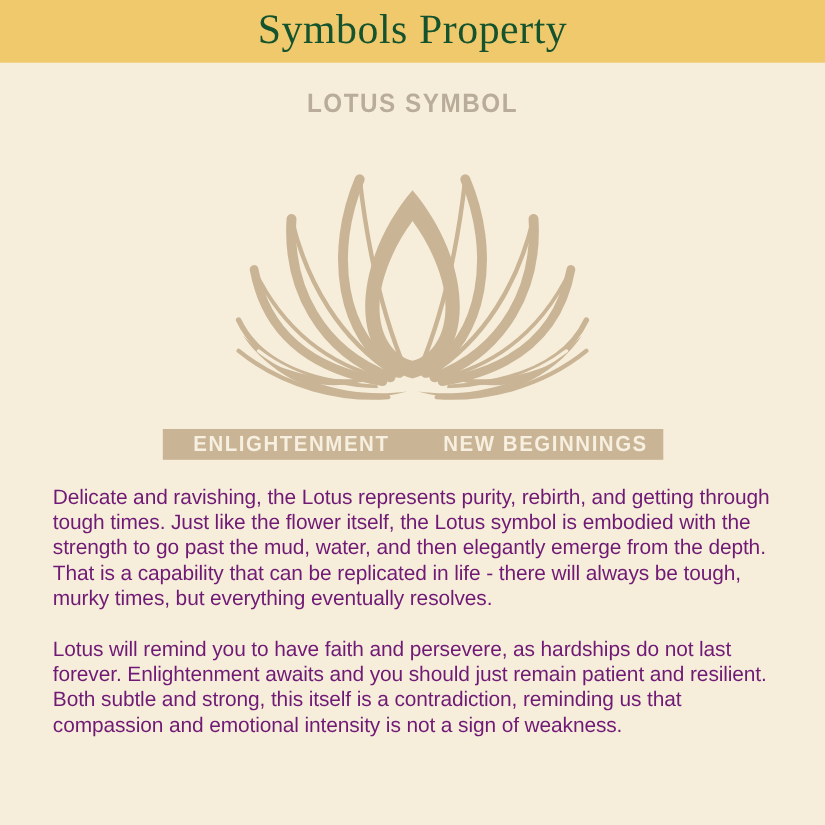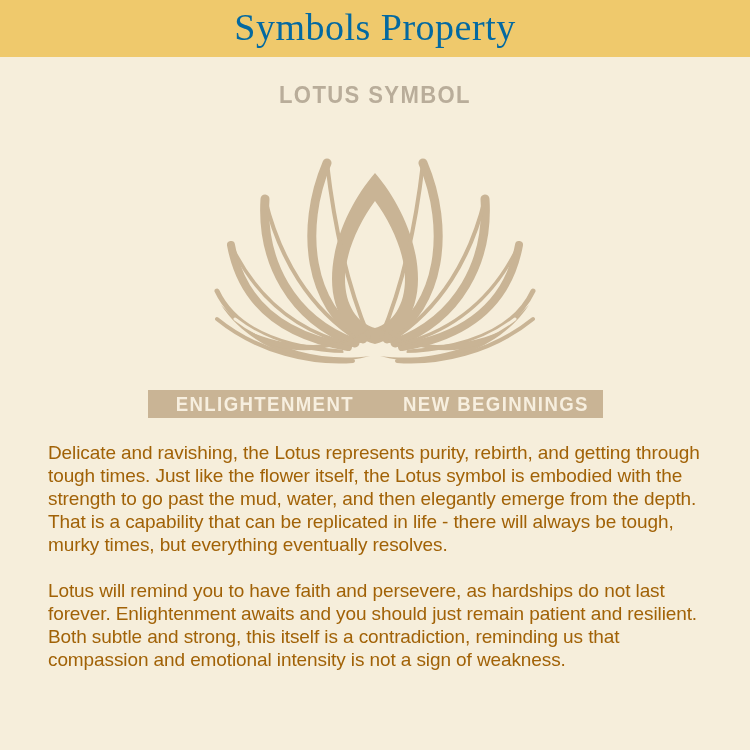--- a/index.html
+++ b/index.html
@@ -14,21 +14,21 @@
     height: 57px;
     background: #efc96c;
     display: flex;
     align-items: center;
     justify-content: center;
   }
   .page-title {
     font-family: "Liberation Serif", serif;
     font-weight: normal;
     font-size: 38px;
-    color: #0369a1;
+    color: #14532d;
     letter-spacing: 0.5px;
     line-height: 1;
     padding-bottom: 4px;
   }
   .symbol-heading {
     margin-top: 24px;
     text-align: center;
     font-size: 24px;
     font-weight: bold;
     color: #b9ad9a;
@@ -60,21 +60,21 @@
     transform: scaleX(0.93);
     white-space: nowrap;
   }
   .description {
     margin: 23px 0 0 48px;
     width: 660px;
   }
   .description p {
     font-size: 19px;
     line-height: 23px;
-    color: #a16207;
+    color: #701a75;
     letter-spacing: -0.1px;
     margin-bottom: 23px;
   }
 </style>
 </head>
 <body>
 
 <header class="title-banner">
   <h1 class="page-title">Symbols Property</h1>
 </header>

